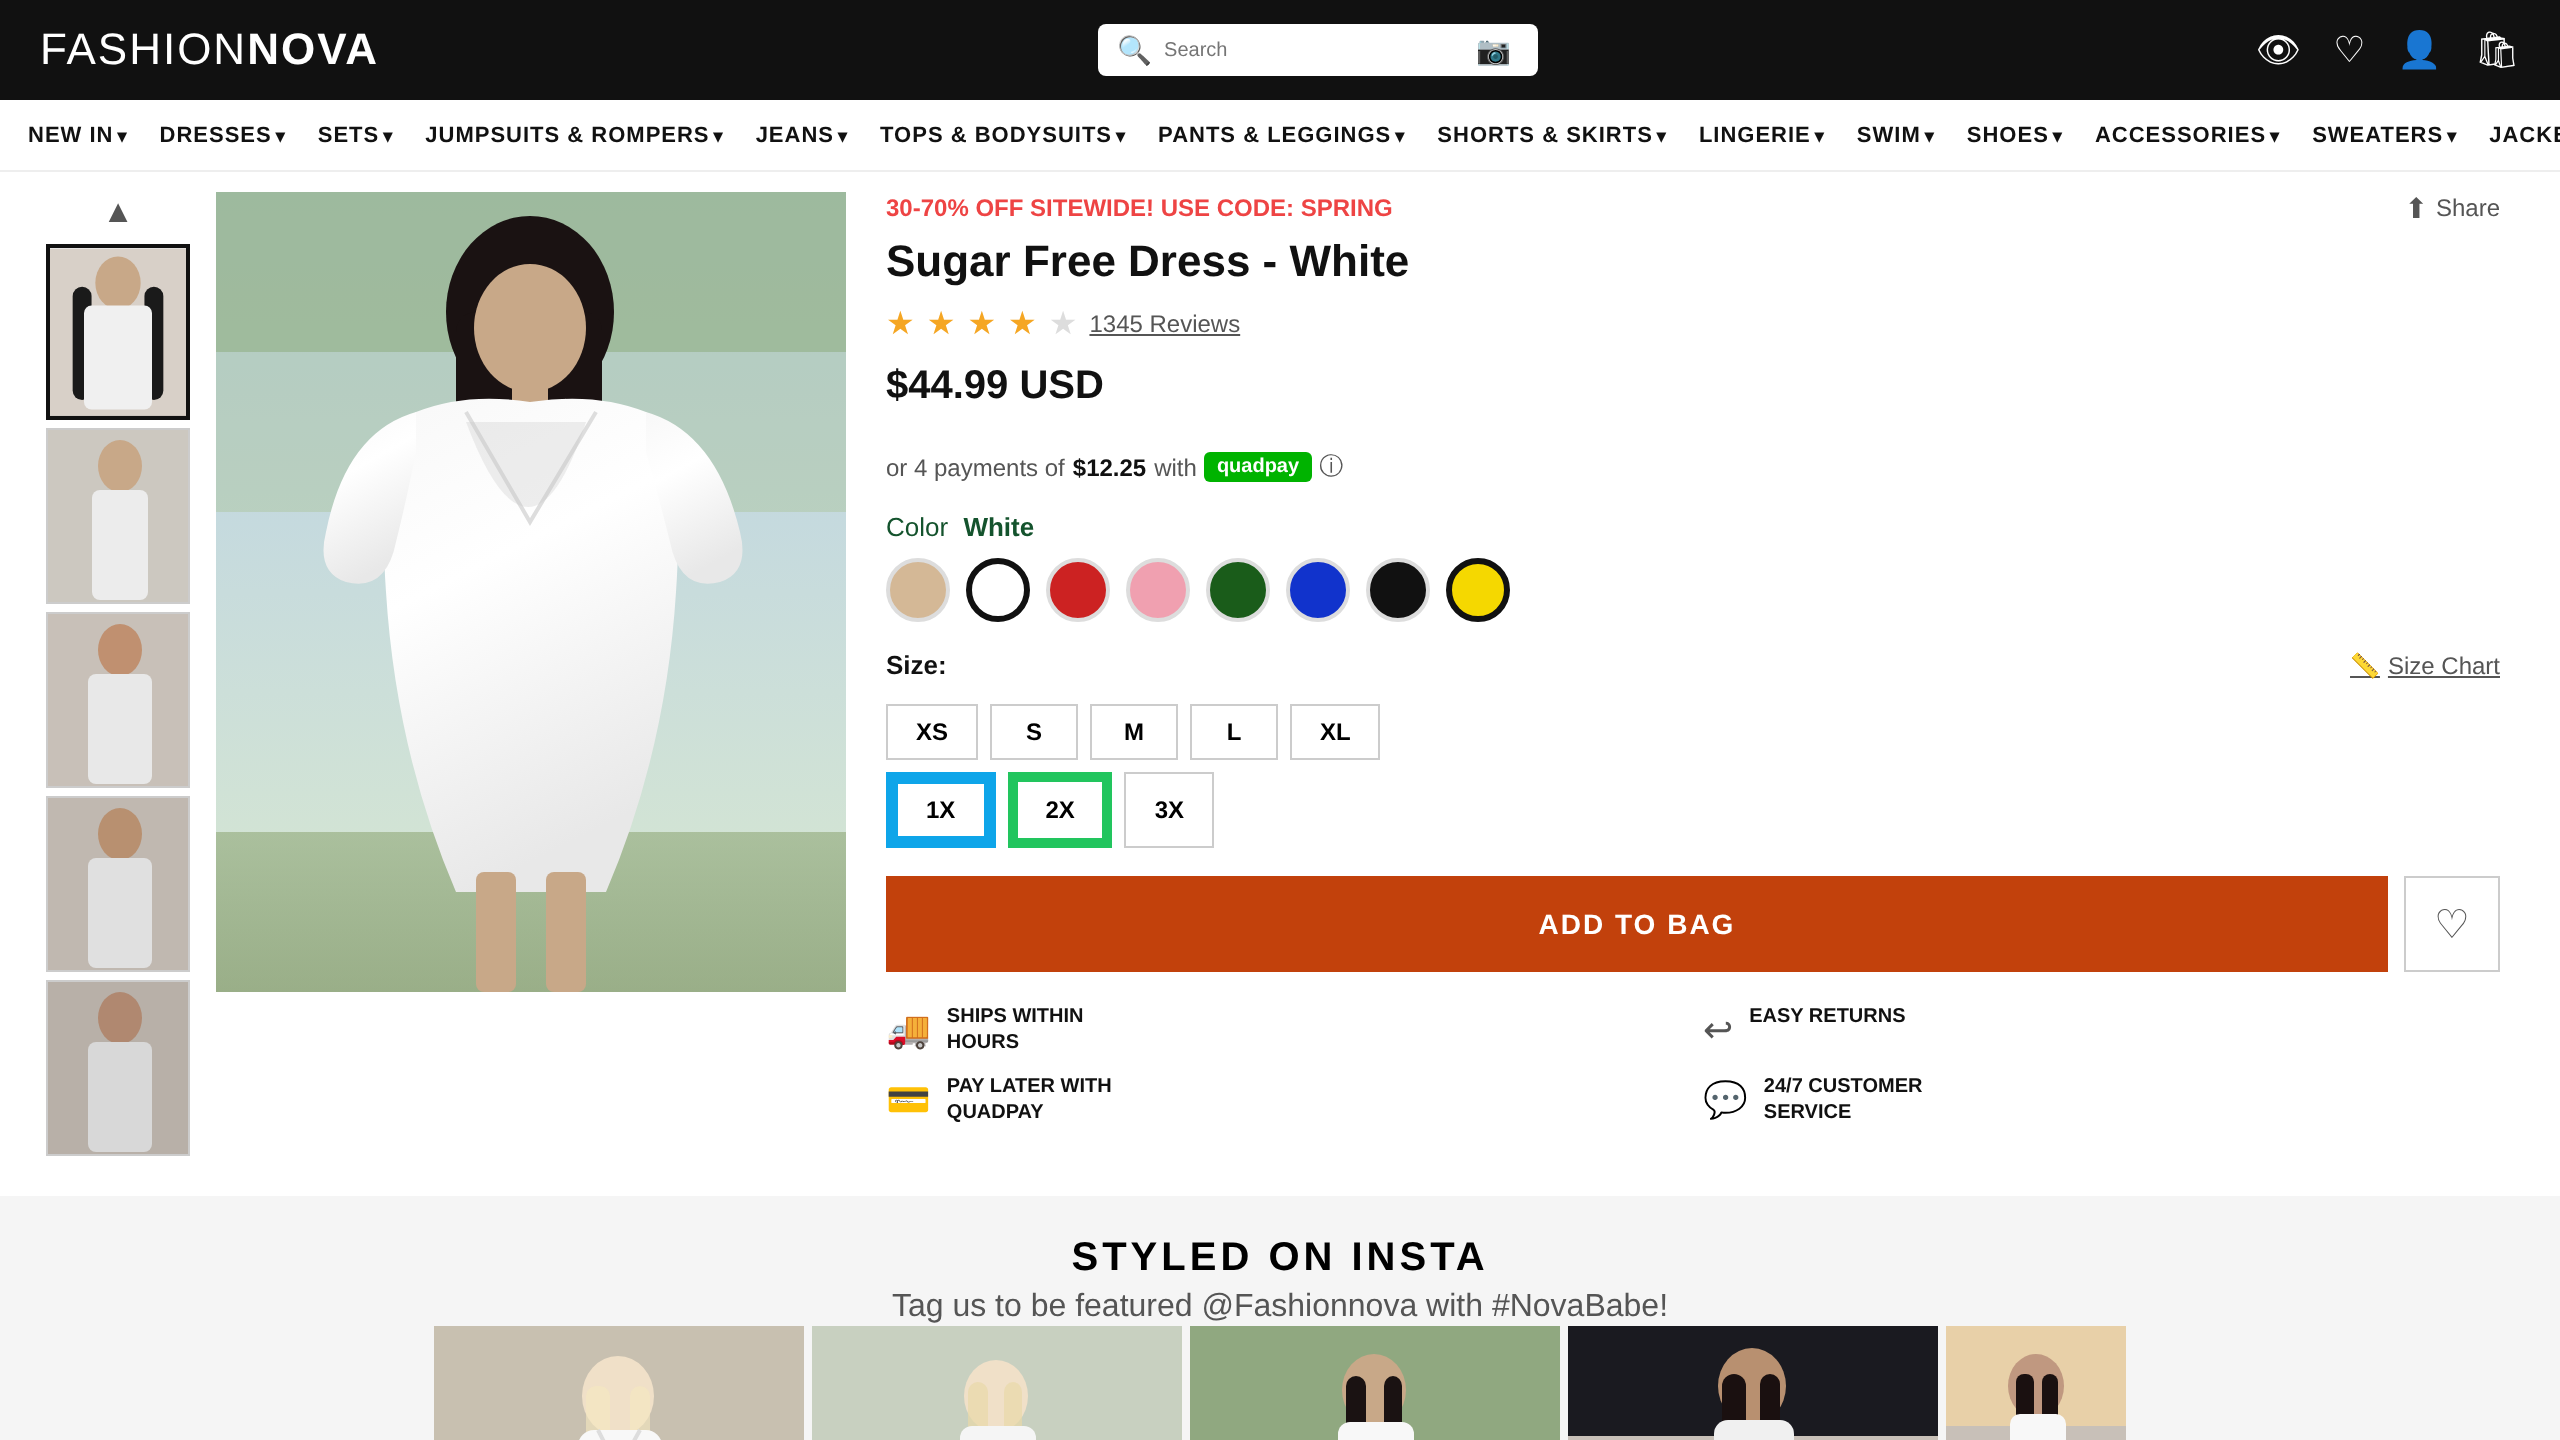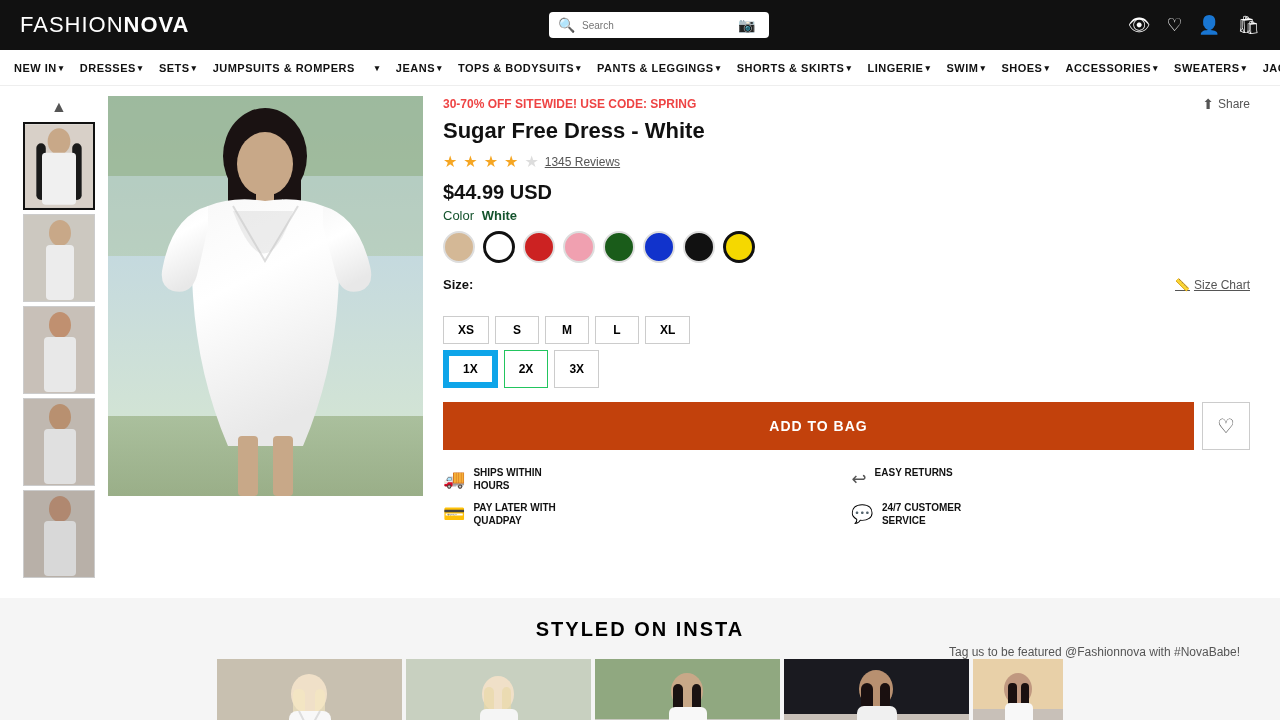--- a/index.html
+++ b/index.html
@@ -35,21 +35,21 @@
       <span style="font-size:9px;">▾</span>
   </div>
   <div style="font-size:11px;font-weight:700;text-transform:uppercase;padding:0 8px;white-space:nowrap;cursor:pointer;color:#111;letter-spacing:0.5px;display:flex;align-items:center;gap:2px;height:100%;">
     <span>DRESSES</span>
       <span style="font-size:9px;">▾</span>
   </div>
   <div style="font-size:11px;font-weight:700;text-transform:uppercase;padding:0 8px;white-space:nowrap;cursor:pointer;color:#111;letter-spacing:0.5px;display:flex;align-items:center;gap:2px;height:100%;">
     <span>SETS</span>
       <span style="font-size:9px;">▾</span>
   </div>
-  <div style="font-size:11px;font-weight:700;text-transform:uppercase;padding:0 8px;white-space:nowrap;cursor:pointer;color:#111;letter-spacing:0.5px;display:flex;align-items:center;gap:20px;height:100%;">
+  <div style="font-size:11px;font-weight:700;text-transform:uppercase;padding:0 8px;white-space:nowrap;cursor:pointer;color:#111;letter-spacing:0.5px;display:flex;align-items:center;gap:2px;height:100%;">
     <span>JUMPSUITS &amp; ROMPERS</span>
       <span style="font-size:9px;">▾</span>
   </div>
   <div style="font-size:11px;font-weight:700;text-transform:uppercase;padding:0 8px;white-space:nowrap;cursor:pointer;color:#111;letter-spacing:0.5px;display:flex;align-items:center;gap:2px;height:100%;">
     <span>JEANS</span>
       <span style="font-size:9px;">▾</span>
   </div>
   <div style="font-size:11px;font-weight:700;text-transform:uppercase;padding:0 8px;white-space:nowrap;cursor:pointer;color:#111;letter-spacing:0.5px;display:flex;align-items:center;gap:2px;height:100%;">
     <span>TOPS &amp; BODYSUITS</span>
       <span style="font-size:9px;">▾</span>
@@ -195,58 +195,65 @@
 
     <div style="display:flex;align-items:center;gap:6px;margin-bottom:10px;">
       <span style="color:#f5a623;font-size:16px;">★</span>
       <span style="color:#f5a623;font-size:16px;">★</span>
       <span style="color:#f5a623;font-size:16px;">★</span>
       <span style="color:#f5a623;font-size:16px;">★</span>
       <span style="color:#ddd;font-size:16px;">★</span>
       <a style="color:#555;font-size:12px;text-decoration:underline;cursor:pointer;">1345 Reviews</a>
     </div>
 
-    <div style="font-size:20px;font-weight:700;color:#111;margin-bottom:4px;">$44.99 USD</div>
-
+    <div style="font-size:20px;font-weight:700;color:#111;margin-bottom:20px;">$44.99 USD</div>
+
+    <div style="font-size:12px;color:#555;margin-bottom:14px;display:flex;align-items:center;gap:4px;">
+      <span>or 4 payments of</span>
+      <span style="font-weight:700;color:#111;">$12.25</span>
+      <span>with</span>
+      <span style="background:#00b300;color:#fff;font-size:10px;font-weight:700;padding:2px 6px;border-radius:3px;">quadpay</span>
+      <span style="color:#555;cursor:pointer;font-size:12px;">ⓘ</span>
+    </div>
 
     <div style="margin-bottom:14px;">
       <div style="font-size:13px;color:#14532d;margin-bottom:8px;">
         <span>Color</span>
         <span style="font-weight:700;margin-left:4px;">White</span>
       </div>
       <div style="display:flex;flex-wrap:wrap;gap:8px;">
         <div style="width:32px;height:32px;border-radius:50%;background:#d4b896;border:2px solid #ddd;cursor:pointer;"></div>
         <div style="width:32px;height:32px;border-radius:50%;background:#ffffff;border:3px solid #111;cursor:pointer;"></div>
         <div style="width:32px;height:32px;border-radius:50%;background:#cc2222;border:2px solid #ddd;cursor:pointer;"></div>
         <div style="width:32px;height:32px;border-radius:50%;background:#f0a0b0;border:2px solid #ddd;cursor:pointer;"></div>
         <div style="width:32px;height:32px;border-radius:50%;background:#1a5c1a;border:2px solid #ddd;cursor:pointer;"></div>
         <div style="width:32px;height:32px;border-radius:50%;background:#1133cc;border:2px solid #ddd;cursor:pointer;"></div>
         <div style="width:32px;height:32px;border-radius:50%;background:#111111;border:2px solid #ddd;cursor:pointer;"></div>
         <div style="width:32px;height:32px;border-radius:50%;background:#f5d800;border:3px solid #111;cursor:pointer;"></div>
       </div>
     </div>
 
     <div style="margin-bottom:14px;">
-      <div style="display:flex;align-items:center;justify-content:space-between;margin-bottom:24px;">
+      <div style="display:flex;align-items:center;justify-content:space-between;margin-bottom:12px;">
         <span style="font-size:13px;font-weight:700;color:#111;">Size:</span>
         <a style="display:flex;align-items:center;gap:4px;font-size:12px;color:#555;cursor:pointer;text-decoration:underline;">
           <span style="font-size:12px;">📏</span>
           <span>Size Chart</span>
         </a>
       </div>
       <div style="display:flex;flex-wrap:wrap;gap:6px;">
         <button style="border:1px solid #ccc;background:#fff;padding:6px 14px;font-size:12px;cursor:pointer;min-width:44px;font-weight:600;">XS</button>
         <button style="border:1px solid #ccc;background:#fff;padding:6px 14px;font-size:12px;cursor:pointer;min-width:44px;font-weight:600;">S</button>
         <button style="border:1px solid #ccc;background:#fff;padding:6px 14px;font-size:12px;cursor:pointer;min-width:44px;font-weight:600;">M</button>
         <button style="border:1px solid #ccc;background:#fff;padding:6px 14px;font-size:12px;cursor:pointer;min-width:44px;font-weight:600;">L</button>
         <button style="border:1px solid #ccc;background:#fff;padding:6px 14px;font-size:12px;cursor:pointer;min-width:44px;font-weight:600;">XL</button>
       </div>
       <div style="display:flex;flex-wrap:wrap;gap:6px;margin-top:6px;">
         <button style="border:6px solid #0ea5e9;background:#fff;padding:6px 14px;font-size:12px;cursor:pointer;min-width:44px;font-weight:600;">1X</button>
-        <button style="border:1px solid #22c55e;background:#fff;padding:6px 14px;font-size:12px;cursor:pointer;min-width:44px;font-weight:600;">2X</button>
+        <button style="border:5px solid #22c55e;background:#fff;padding:6px 14px;font-size:12px;cursor:pointer;min-width:44px;font-weight:600;">2X</button>
         <button style="border:1px solid #ccc;background:#fff;padding:6px 14px;font-size:12px;cursor:pointer;min-width:44px;font-weight:600;">3X</button>
       </div>
     </div>
 
     <div style="display:flex;gap:8px;margin-bottom:16px;">
       <button style="flex:1;background:#c2410c;color:#fff;border:none;padding:14px;font-size:14px;font-weight:700;cursor:pointer;letter-spacing:1px;text-transform:uppercase;">ADD TO BAG</button>
       <button style="width:48px;height:48px;border:1px solid #ccc;background:#fff;cursor:pointer;display:flex;align-items:center;justify-content:center;font-size:20px;color:#555;">
         <span>♡</span>
       </button>
     </div>
@@ -276,21 +283,21 @@
           <div style="font-size:10px;font-weight:700;color:#111;text-transform:uppercase;line-height:1.4;">24/7 CUSTOMER</div>
           <div style="font-size:10px;font-weight:700;color:#111;text-transform:uppercase;">SERVICE</div>
         </div>
       </div>
     </div>
   </div>
 </div>
 
 <div style="background:#f5f5f5;padding:20px 40px;text-align:center;margin-top:10px;">
   <h2 style="font-size:20px;font-weight:700;letter-spacing:2px;text-transform:uppercase;margin-bottom:4px;">STYLED ON INSTA</h2>
-  <p style="font-size:12px;color:#555;text-align:right;">Tag us to be featured @Fashionnova with #NovaBabe!</p>
+  <p style="font-size:16px;color:#555;">Tag us to be featured @Fashionnova with #NovaBabe!</p>
   <div style="display:flex;gap:6px;justify-content:center;align-items:center;">
 
     <div style="display:flex;gap:4px;overflow:hidden;">
 
       <div style="width:185px;height:130px;flex-shrink:0;overflow:hidden;cursor:pointer;">
         <svg width="185" height="130" viewBox="0 0 185 130" xmlns="http://www.w3.org/2000/svg">
           <rect width="185" height="130" fill="#c8c0b0"></rect>
           <rect x="0" y="80" width="185" height="50" fill="#e8d8c0"></rect>
           <ellipse cx="92" cy="35" rx="18" ry="20" fill="#f0e0c8"></ellipse>
           <rect x="76" y="30" width="12" height="70" fill="#f5e8c0" rx="5" opacity="0.6"></rect>

